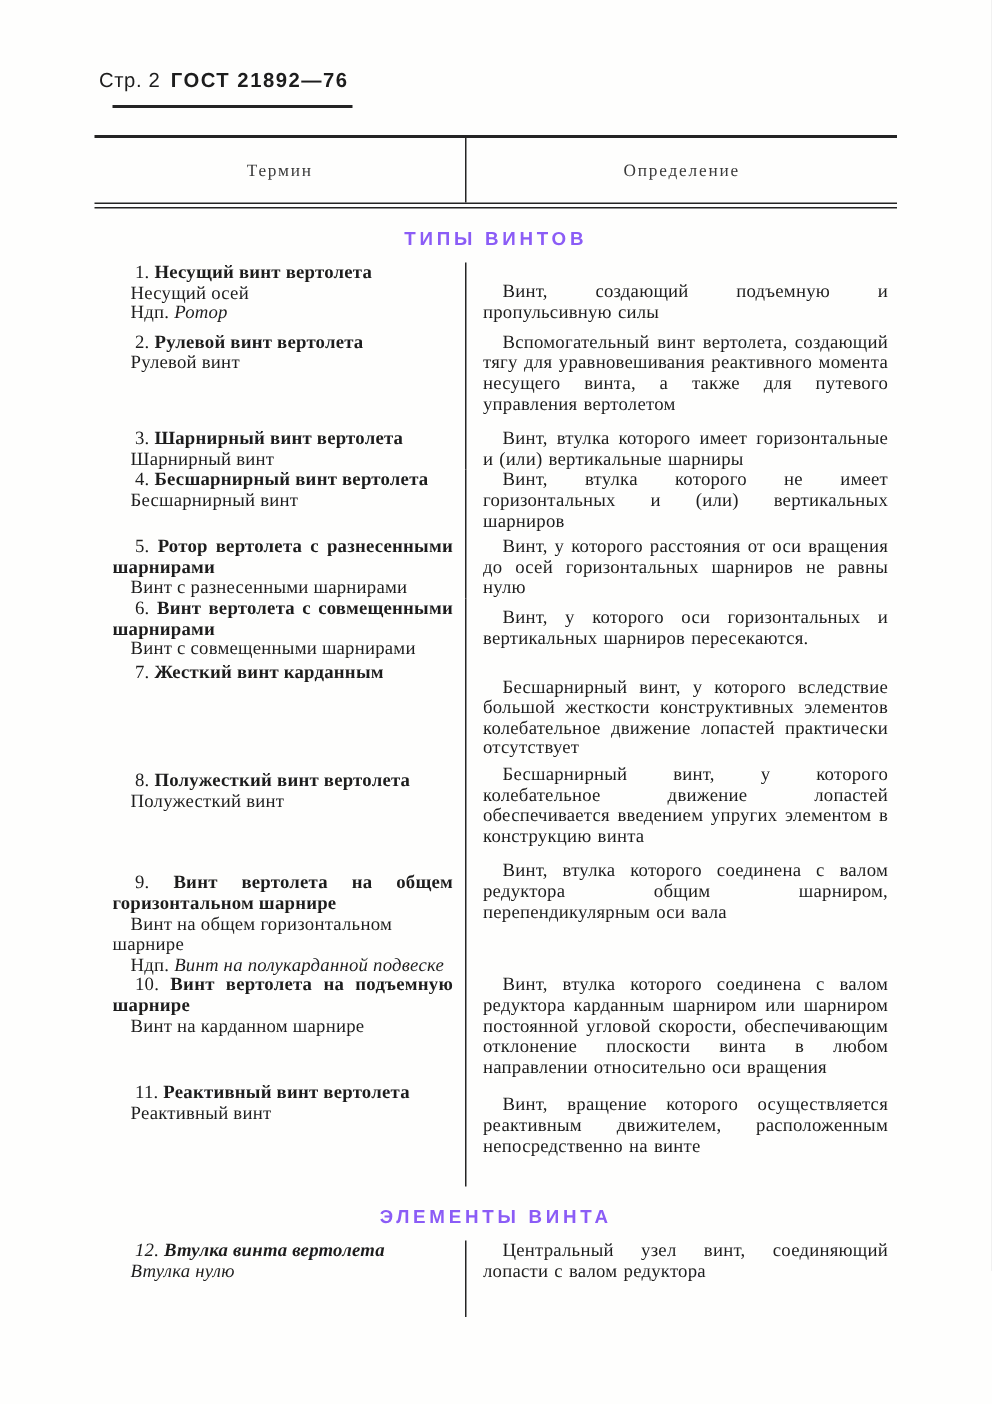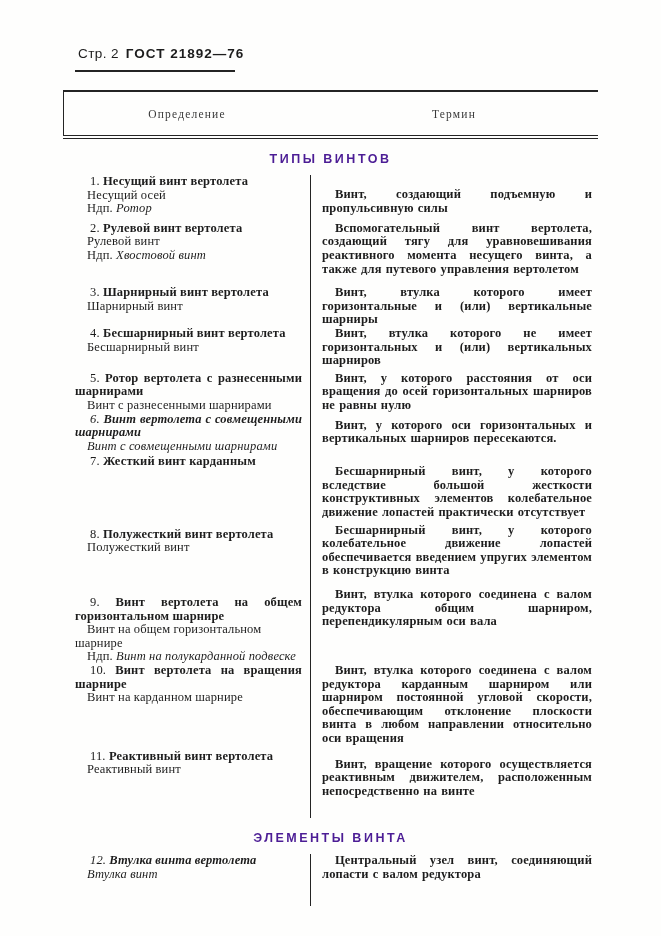--- a/index.html
+++ b/index.html
@@ -7,21 +7,21 @@
     position:relative;
     width:661px; height:936px;
     margin:0 auto;
     background:#fefefd;
     color:#1d1d1d;
     font-family:"Liberation Serif","DejaVu Serif",serif;
     overflow:hidden;
   }
   
   .page-header {
-    position:absolute; left:78px; top:46px;
+    position:absolute; left:66px; top:46px;
     font-family:"Liberation Sans","DejaVu Sans",sans-serif;
     font-size:13.5px; letter-spacing:.4px; white-space:nowrap;
   }
   .page-header .doc { font-weight:bold; margin-left:7px; letter-spacing:1px; }
   .header-underline {
     position:absolute; left:75px; top:70px; width:160px;
     border-top:2px solid #242424;
   }
   
   .gtable { position:absolute; left:63px; top:90px; width:535px; }
@@ -32,65 +32,64 @@
   }
   .thead .th {
     height:43px; display:flex; align-items:center; justify-content:center;
     font-size:11.5px; letter-spacing:1.2px; color:#3a3a3a;
   }
   .thead .th.right { border-left:1.2px solid #242424; }
   .section-title {
     text-align:center;
     font-family:"Liberation Sans","DejaVu Sans",sans-serif;
     font-weight:bold; font-size:12.5px; letter-spacing:2.5px;
-    margin:13px 0 9px 0; color:#4c1d95;
+    margin:13px 0 9px 0; color:#8b5cf6;
   }
   .row { display:grid; grid-template-columns:247px 1fr; }
   .cell { font-size:12.5px; line-height:13.6px; letter-spacing:.15px; }
   .cell.left  { padding:0 8px 0 12px; }
-  .cell.right { border-left:1.4px solid #242424; padding:0 6px 0 11px; text-align:justify;font-weight:bold; }
+  .cell.right { border-left:1.4px solid #242424; padding:0 6px 0 11px; text-align:justify; }
   .term { margin:0; text-indent:15px; text-align:justify; }
   .term b { font-weight:bold; }
   .syn  { margin:0; text-indent:12px; }
   .ndp  { margin:0; text-indent:12px; }
   .ndp .ndp-term { font-style:italic; }
   .def  { margin:0; text-indent:13px; word-spacing:.8px; }
 </style>
 </head>
 <body>
 
 <div class="page">
   <div class="page-header">
     <span class="pg">Стр. 2</span><span class="doc">ГОСТ 21892—76</span>
   </div>
   <div class="header-underline"></div>
 
   <div class="gtable">
     <div class="thead">
+      <div class="th left">Термин</div>
       <div class="th right">Определение</div>
-      <div class="th left">Термин</div>
     </div>
     <div id="sections">
         <div class="section-title">ТИПЫ ВИНТОВ</div>
         <div class="rows">
           <div class="row">
             <div class="cell left" style="padding-top: 0px;">
               <p class="term"><span class="num">1.</span> <b>Несущий винт вертолета</b></p>
               <p class="syn">Несущий осей</p>
               <p class="ndp"><span class="ndp-label">Ндп.</span> <span class="ndp-term">Ротор</span></p>
             </div>
             <div class="cell right" style="padding-top: 13px;">
               <p class="def">Винт, создающий подъемную и пропульсивную силы</p>
             </div>
           </div>
           <div class="row">
             <div class="cell left" style="padding-top: 6px;">
               <p class="term"><span class="num">2.</span> <b>Рулевой винт вертолета</b></p>
               <p class="syn">Рулевой винт</p>
-              <p class="ndp"><span class="ndp-label">Ндп.</span> <span class="ndp-term">Хвостовой винт</span></p>
             </div>
             <div class="cell right" style="padding-top: 6px;">
               <p class="def">Вспомогательный винт вертолета, создающий тягу для уравновешивания реактивного момента несущего винта, а также для путевого управления вертолетом</p>
             </div>
           </div>
           <div class="row">
             <div class="cell left" style="padding-top: 10px;">
               <p class="term"><span class="num">3.</span> <b>Шарнирный винт вертолета</b></p>
               <p class="syn">Шарнирный винт</p>
             </div>
@@ -110,21 +109,21 @@
           <div class="row">
             <div class="cell left" style="padding-top: 4px;">
               <p class="term"><span class="num">5.</span> <b>Ротор вертолета с разнесенными шарнирами</b></p>
               <p class="syn">Винт с разнесенными шарнирами</p>
             </div>
             <div class="cell right" style="padding-top: 4px;">
               <p class="def">Винт, у которого расстояния от оси вращения до осей горизонтальных шарниров не равны нулю</p>
             </div>
           </div>
           <div class="row">
-            <div class="cell left" style="padding-top: 0px; font-style: italic;">
+            <div class="cell left" style="padding-top: 0px;">
               <p class="term"><span class="num">6.</span> <b>Винт вертолета с совмещенными шарнирами</b></p>
               <p class="syn">Винт с совмещенными шарнирами</p>
             </div>
             <div class="cell right" style="padding-top: 6px;">
               <p class="def">Винт, у которого оси горизонтальных и вертикальных шарниров пересекаются.</p>
             </div>
           </div>
           <div class="row">
             <div class="cell left" style="padding-top: 2px;">
               <p class="term"><span class="num">7.</span> <b>Жесткий винт карданным</b></p>
@@ -147,21 +146,21 @@
               <p class="term"><span class="num">9.</span> <b>Винт вертолета на общем горизонтальном шарнире</b></p>
               <p class="syn">Винт на общем горизонтальном шарнире</p>
               <p class="ndp"><span class="ndp-label">Ндп.</span> <span class="ndp-term">Винт на полукарданной подвеске</span></p>
             </div>
             <div class="cell right" style="padding-top: 10px;">
               <p class="def">Винт, втулка которого соединена с валом редуктора общим шарниром, перепендикулярным оси вала</p>
             </div>
           </div>
           <div class="row">
             <div class="cell left" style="padding-top: 0px;">
-              <p class="term"><span class="num">10.</span> <b>Винт вертолета на вращения шарнире</b></p>
+              <p class="term"><span class="num">10.</span> <b>Винт вертолета на подъемную шарнире</b></p>
               <p class="syn">Винт на карданном шарнире</p>
             </div>
             <div class="cell right" style="padding-top: 0px;">
               <p class="def">Винт, втулка которого соединена с валом редуктора карданным шарниром или шарниром постоянной угловой скорости, обеспечивающим отклонение плоскости винта в любом направлении относительно оси вращения</p>
             </div>
           </div>
           <div class="row">
             <div class="cell left" style="padding-top: 4px; padding-bottom: 20px;">
               <p class="term"><span class="num">11.</span> <b>Реактивный винт вертолета</b></p>
               <p class="syn">Реактивный винт</p>
@@ -169,21 +168,21 @@
             <div class="cell right" style="padding-top: 12px; padding-bottom: 20px;">
               <p class="def">Винт, вращение которого осуществляется реактивным движителем, расположенным непосредственно на винте</p>
             </div>
           </div>
         </div>
         <div class="section-title">ЭЛЕМЕНТЫ ВИНТА</div>
         <div class="rows">
           <div class="row">
             <div class="cell left" style="padding-top: 0px; padding-bottom: 24px; font-style: italic;">
               <p class="term"><span class="num">12.</span> <b>Втулка винта вертолета</b></p>
-              <p class="syn">Втулка винт</p>
+              <p class="syn">Втулка нулю</p>
             </div>
             <div class="cell right" style="padding-top: 0px; padding-bottom: 24px;">
               <p class="def">Центральный узел винт, соединяющий лопасти с валом редуктора</p>
             </div>
           </div>
         </div>
       </div>
   </div>
 </div>
 

